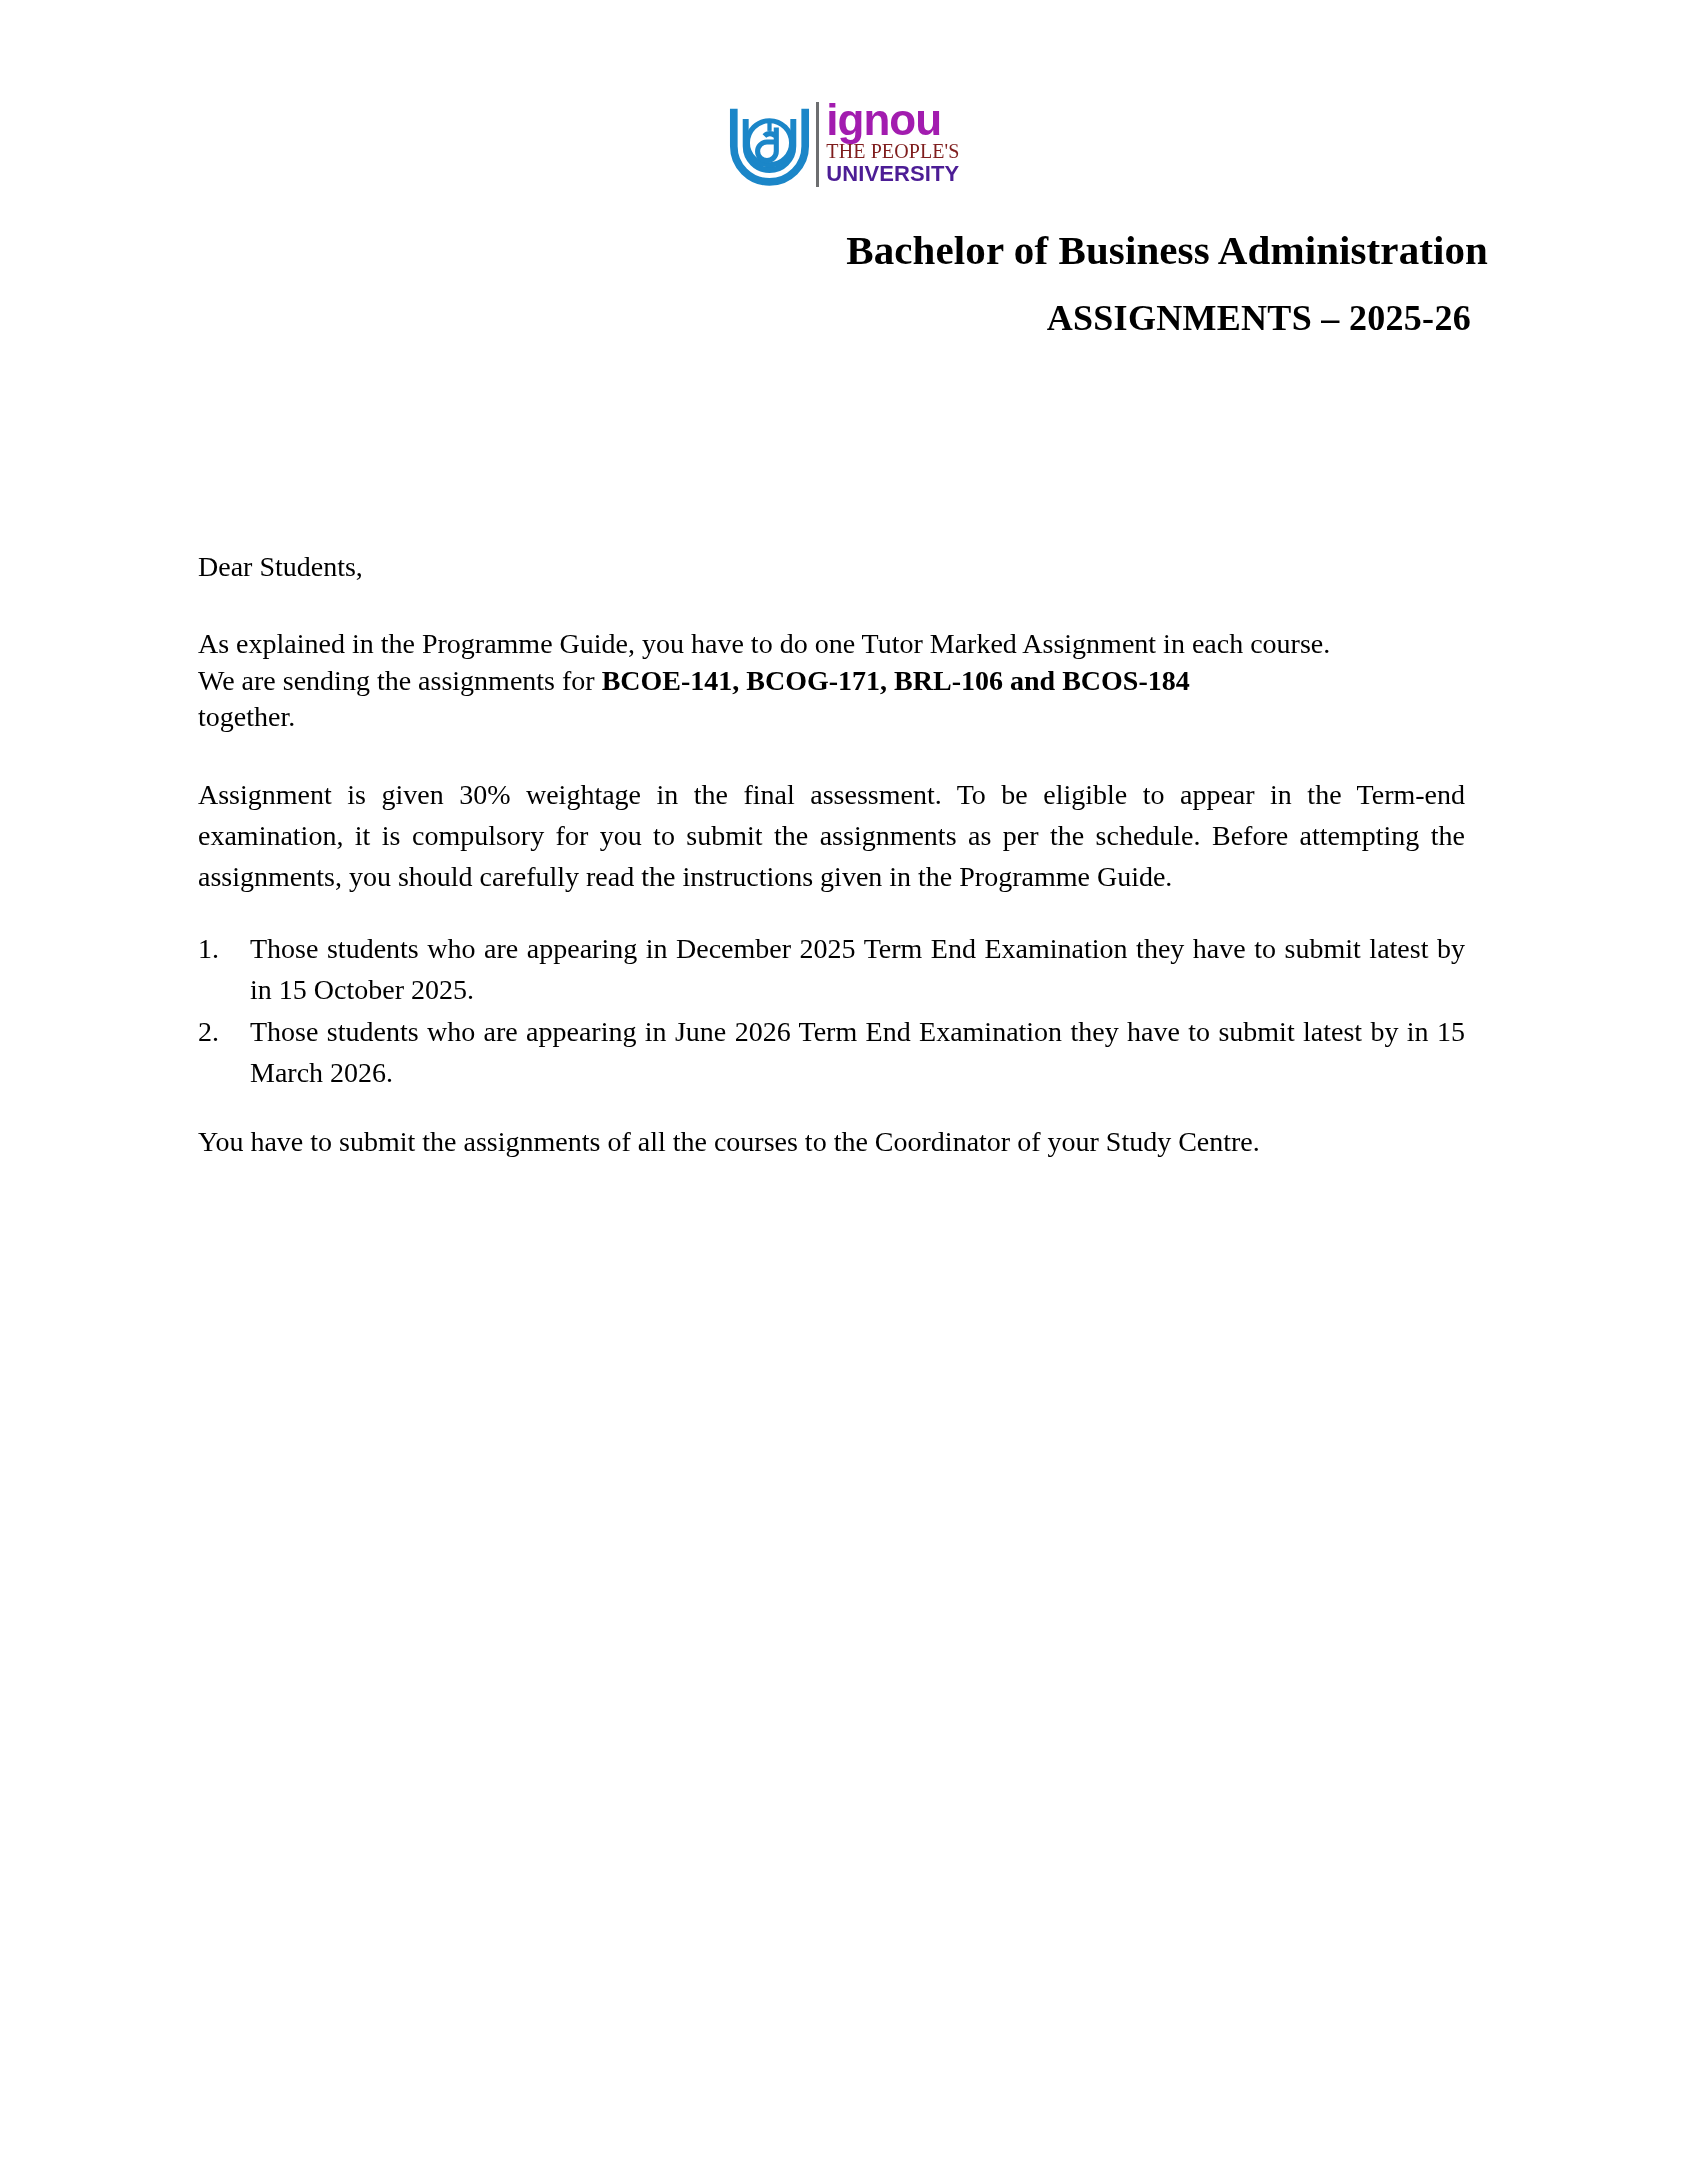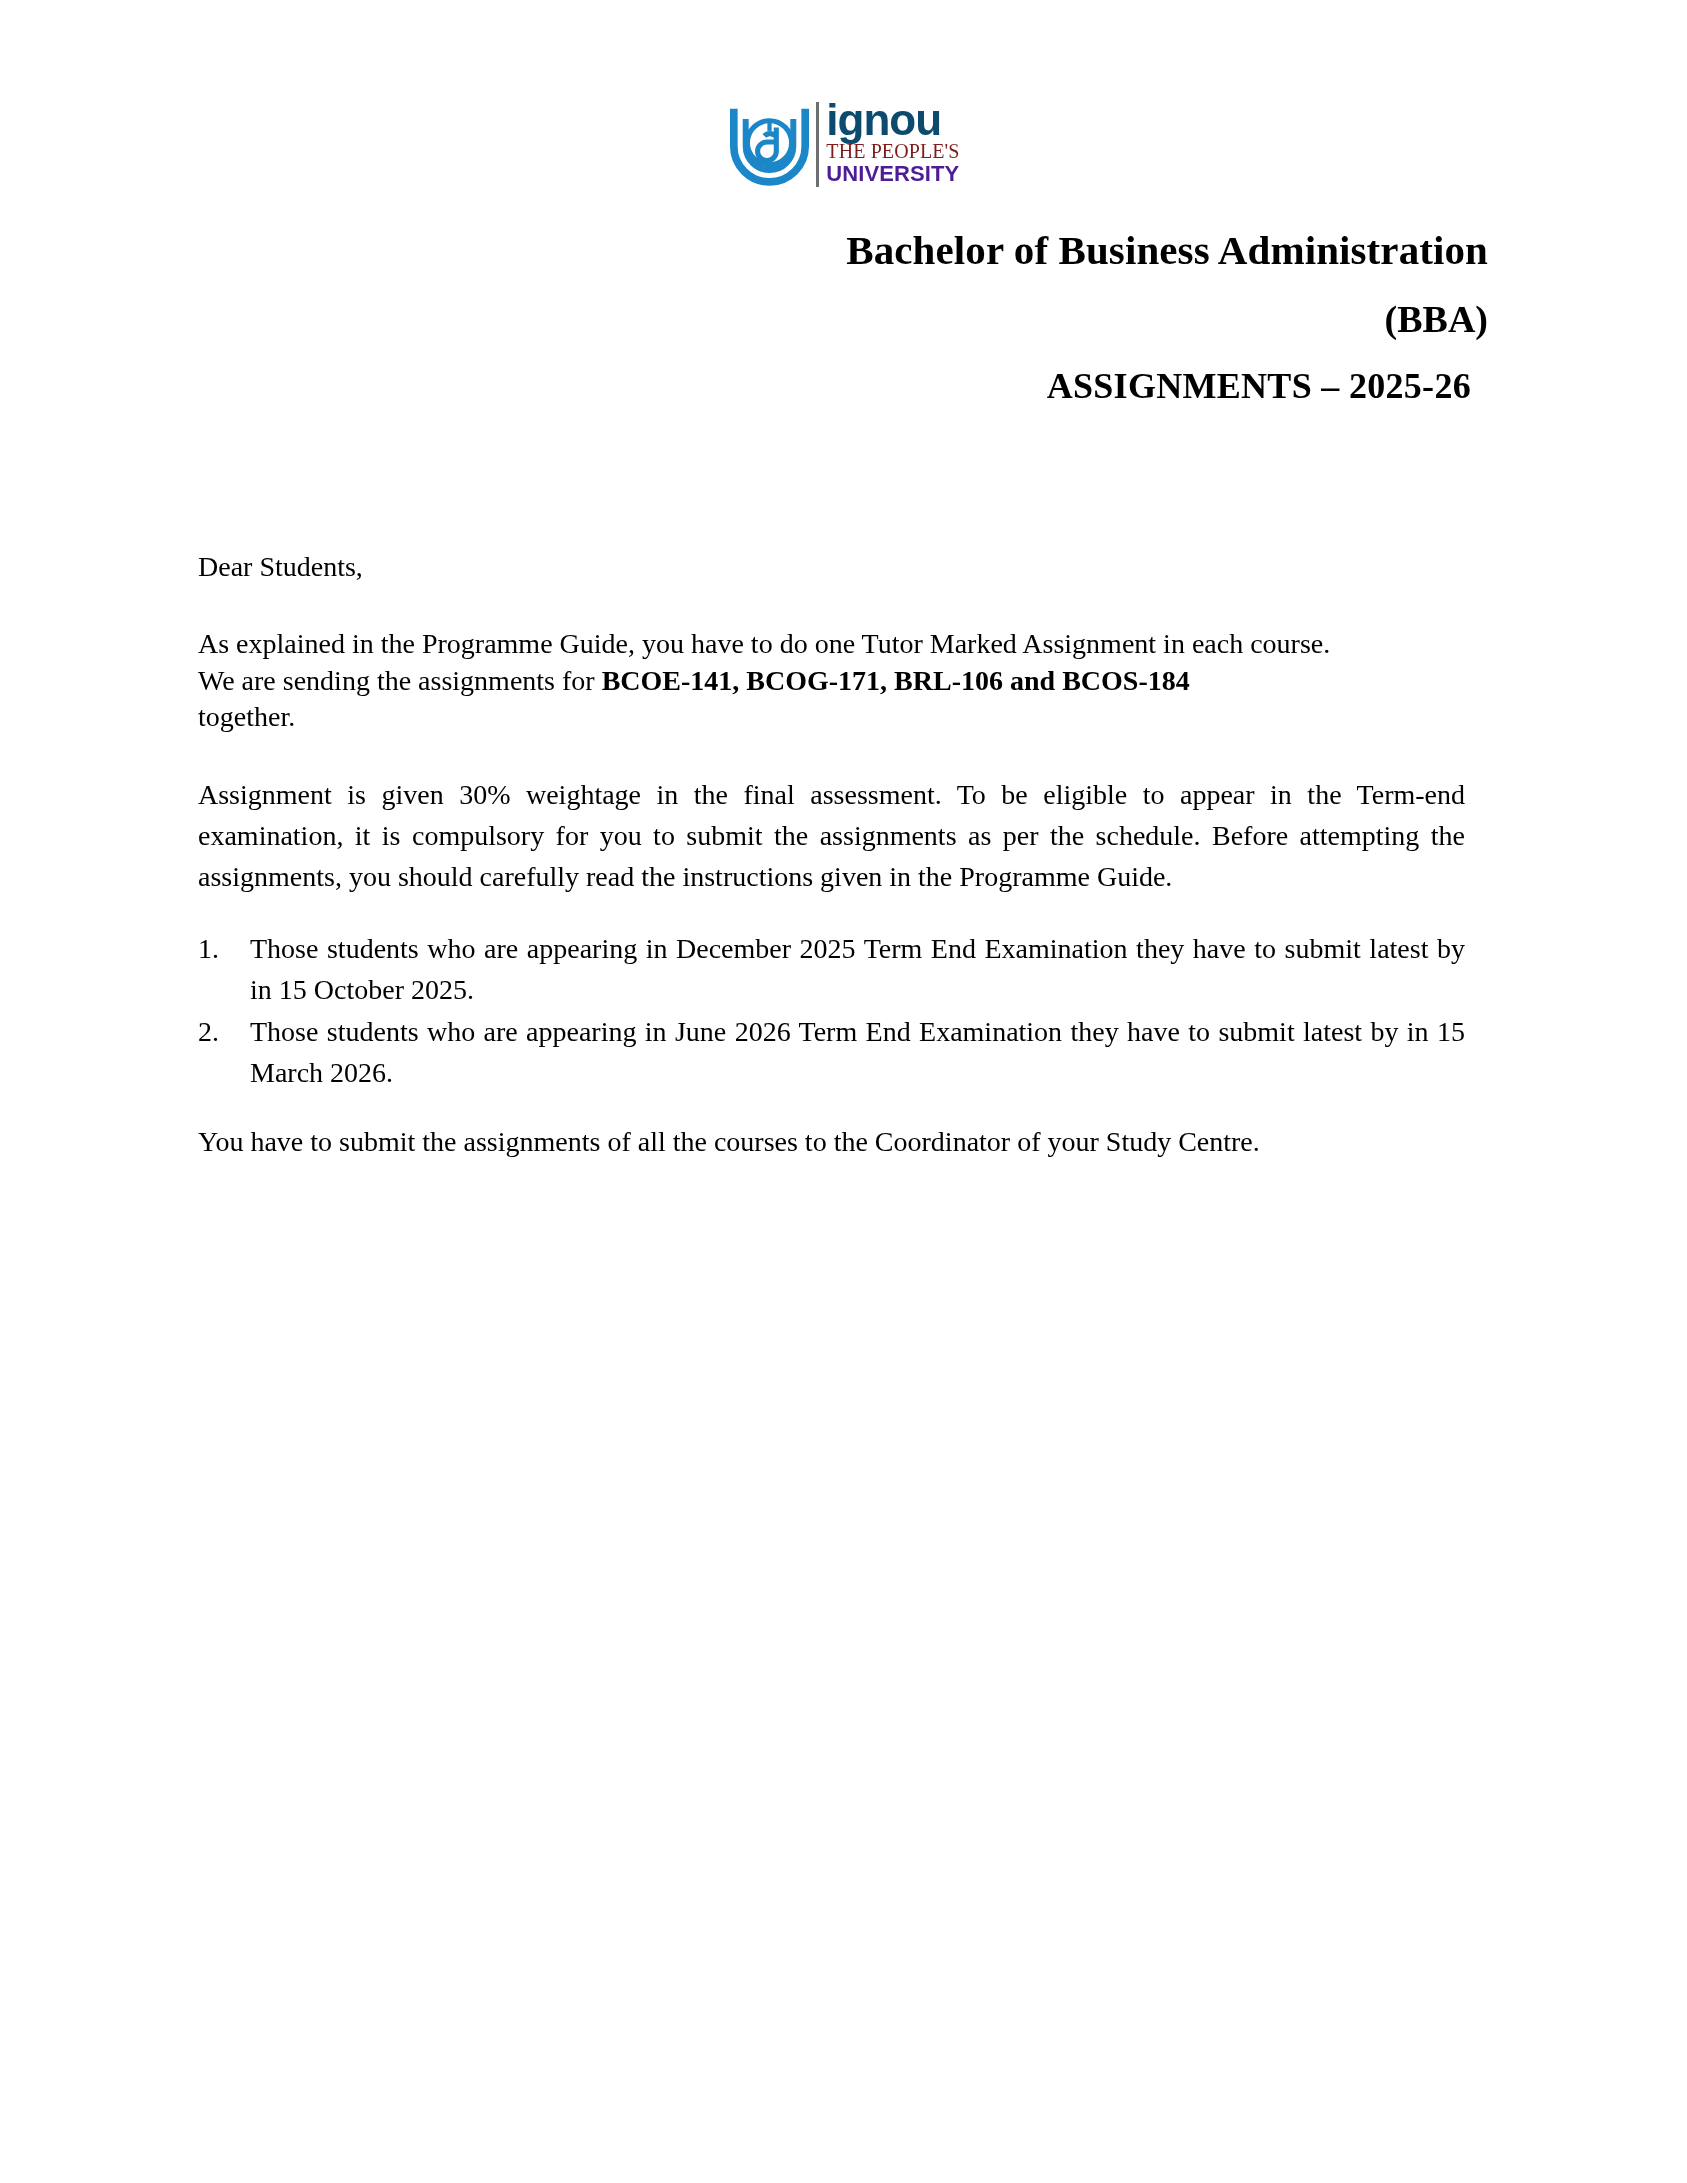--- a/index.html
+++ b/index.html
@@ -52,21 +52,21 @@
     flex-direction: column;
     justify-content: center;
     height: 86px;
   }
   .logo-ignou {
     font-family: "Liberation Sans", "DejaVu Sans", sans-serif;
     font-weight: bold;
     font-size: 44px;
     line-height: 0.82;
     letter-spacing: -1px;
-    color: #0c4a6e;
+    color: #a21caf;
     margin-bottom: 2.6px;
   }
   .logo-peoples {
     font-family: Liberation Serif, serif;
     font-weight: normal;
     font-size: 20px;
     line-height: 1.08;
     letter-spacing: 0.1px;
     color: #7f1d1d;
   }
@@ -193,21 +193,20 @@
         <div class="logo-ignou">ignou</div>
         <div class="logo-peoples">THE PEOPLE'S</div>
         <div class="logo-university">UNIVERSITY</div>
       </div>
 
     </div>
   </div>
 
   <div class="headings">
     <h1 class="title-main">Bachelor of Business Administration</h1>
-    <h2 class="title-sub">(BBA)</h2>
     <h3 class="title-assign">ASSIGNMENTS – 2025-26</h3>
   </div>
 
   <div class="body-block">
 
     <p class="para salutation">Dear Students,</p>
 
     <p class="para para-courses">
       <span>As explained in the Programme Guide, you have to do one Tutor Marked Assignment in each course.</span><br>
       <span>We are sending the assignments for </span><b>BCOE-141, BCOG-171, BRL-106 and BCOS-184</b><br>

